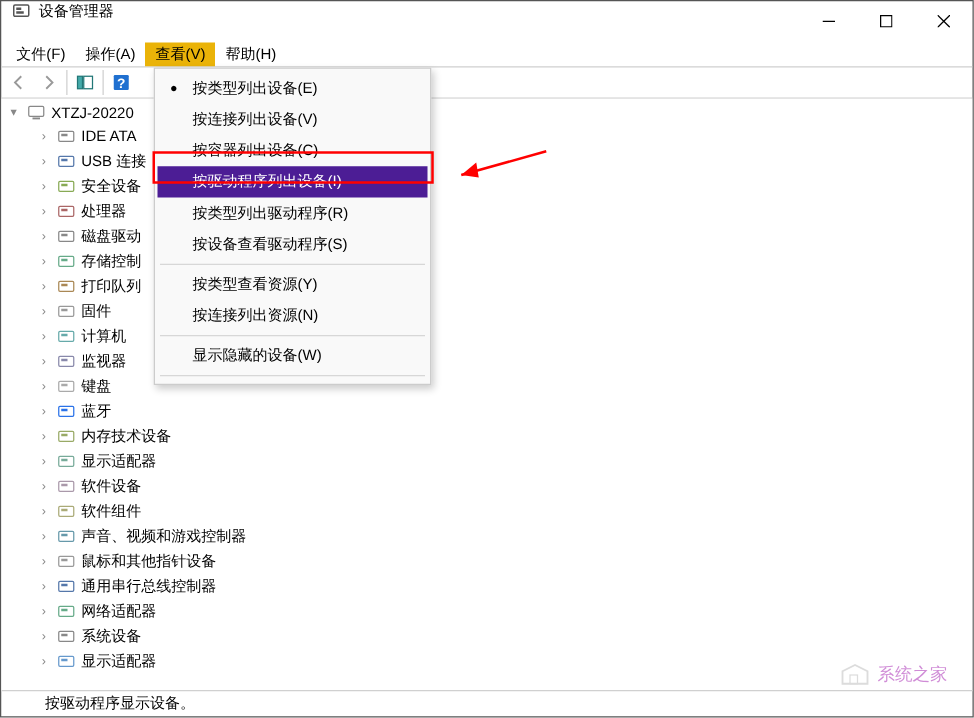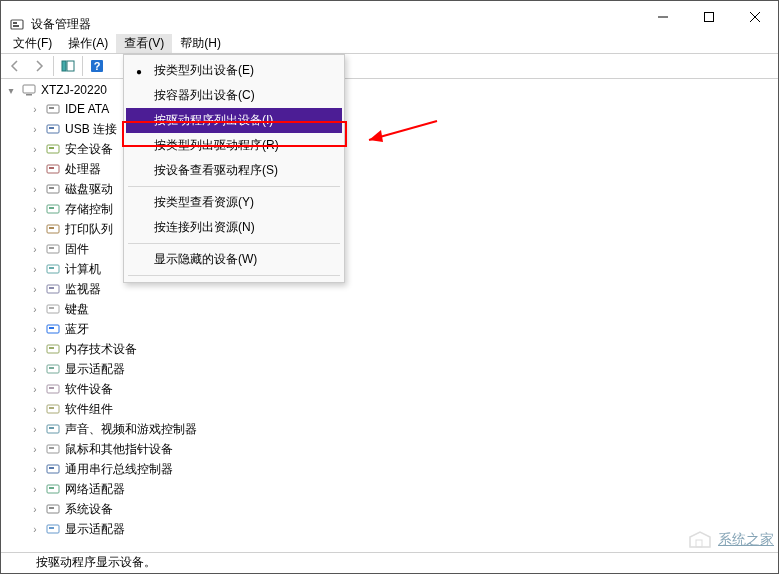--- a/index.html
+++ b/index.html
@@ -1,29 +1,29 @@
 <!DOCTYPE html>
 <html><head>
   <meta charset="utf-8">
   <style>
     * { margin: 0; padding: 0; box-sizing: border-box; font-family: "Microsoft YaHei", "Segoe UI", sans-serif; }
     body { width: 779px; height: 574px; background: #fff; border: 1px solid #555; position: relative; overflow: hidden; font-size: 12px; }
 
     
-    .titlebar { height: 32px; display: flex; align-items: flex-end; padding: 0 0 0 8px; }
+    .titlebar { height: 32px; display: flex; align-items: flex-start; padding: 0 0 0 8px; }
     .titlebar-icon { width: 16px; height: 16px; margin-right: 6px; }
     .titlebar-title { flex: 1; font-size: 12px; }
     .window-controls { display: flex; height: 100%; }
     .winctl { width: 46px; display: flex; align-items: center; justify-content: center; font-size: 14px; font-family: "Segoe MDL2 Assets", sans-serif; }
     .winctl svg { width: 10px; height: 10px; }
 
     
     .menubar { height: 20px; display: flex; align-items: center; padding: 0 4px; }
     .menu-item { padding: 1px 8px; font-size: 12px; }
-    .menu-item.active { background: #e5e5e5; }
+    .menu-item.active { background: #eab308; }
 
     
     .toolbar { height: 26px; border-top: 1px solid #d0d0d0; border-bottom: 1px solid #d0d0d0; display: flex; align-items: center; padding: 0 2px; gap: 0; }
     .tb-btn { width: 24px; height: 22px; display: flex; align-items: center; justify-content: center; }
     .tb-sep { width: 1px; height: 20px; background: #d0d0d0; margin: 0 2px; }
 
     
     .content { position: relative; height: calc(574px - 32px - 20px - 26px - 20px - 2px); overflow: hidden; background: #fff; border-bottom: 1px solid #d0d0d0; }
 
     .tree { padding: 2px 0 2px 4px; }
@@ -45,21 +45,21 @@
     
     .red-callout { position: absolute; border: 2px solid #ff0000; pointer-events: none; z-index: 11; }
 
     
     .red-arrow { position: absolute; z-index: 11; pointer-events: none; }
 
     
     .statusbar { height: 19px; padding: 1px 4px; font-size: 12px; display: flex; align-items: center; margin-left: 31px; }
 
     
-    .watermark { position: absolute; right: 4px; bottom: 22px; opacity: 0.5; display: flex; align-items: center; gap: 4px; font-size: 14px; color: #0c4a6e; z-index: 5; text-decoration: underline; }
+    .watermark { position: absolute; right: 20px; bottom: 22px; opacity: 0.5; display: flex; align-items: center; gap: 4px; font-size: 14px; color: #a21caf; z-index: 5; }
 
     
     .device-svg { width: 16px; height: 16px; }
   </style>
 </head>
 <body>
 
 <div class="titlebar">
   <svg class="titlebar-icon" viewBox="0 0 16 16">
     <rect x="2" y="3" width="12" height="9" rx="1" fill="none" stroke="#555" stroke-width="1.2"></rect>
@@ -355,20 +355,21 @@
       </div>
   </div>
 </div>
 
 <div class="statusbar">
   <span>按驱动程序显示设备。</span>
 </div>
 
 <div class="dropdown" id="view-dropdown">
     <div class="dd-item">按类型列出设备(E)<span class="dd-bullet">●</span></div>
+    <div class="dd-item">按连接列出设备(V)</div>
     <div class="dd-item">按容器列出设备(C)</div>
     <div class="dd-item highlighted">按驱动程序列出设备(I)</div>
     <div class="dd-item">按类型列出驱动程序(R)</div>
     <div class="dd-item">按设备查看驱动程序(S)</div>
     <div class="dd-sep"></div>
     <div class="dd-item">按类型查看资源(Y)</div>
     <div class="dd-item">按连接列出资源(N)</div>
     <div class="dd-sep"></div>
     <div class="dd-item">显示隐藏的设备(W)</div>
     <div class="dd-sep"></div>

